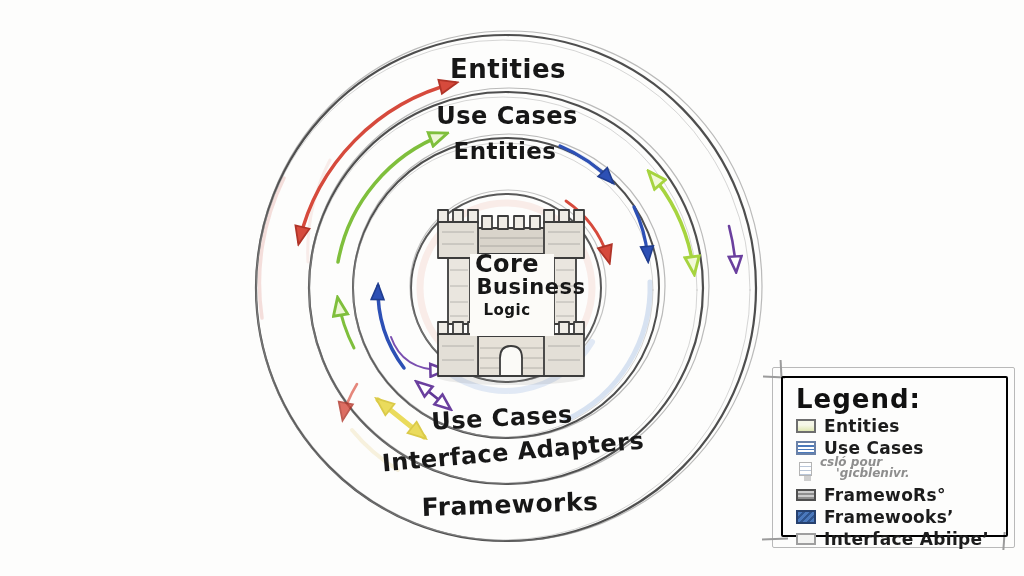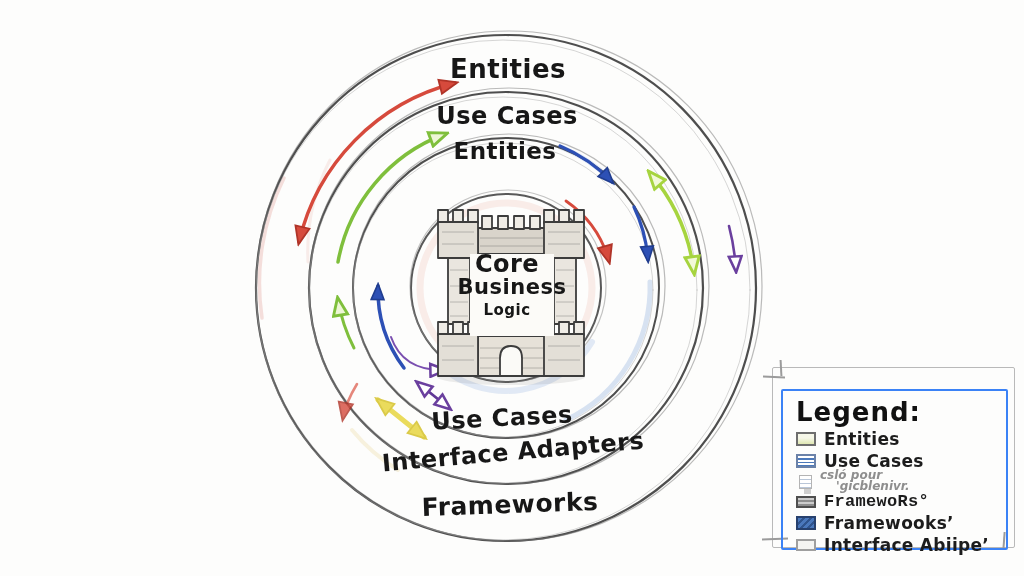--- a/index.html
+++ b/index.html
@@ -10,57 +10,57 @@
   .stage svg{position:absolute;left:0;top:0;}
   
   .ring-label{
     position:absolute;white-space:nowrap;color:#171717;font-weight:bold;
     transform:translateX(-50%);letter-spacing:.5px;
   }
   .lbl-outer-top {left:508px;top:54px;font-size:26px;}
   .lbl-mid-top   {left:507px;top:102px;font-size:24px;}
   .lbl-inner-top {left:505px;top:138px;font-size:23px;}
   .lbl-core1{left:507px;top:250px;font-size:24px;}
-  .lbl-core2{left:512px;top:275px;font-size:21px;}
+  .lbl-core2{left:531px;top:275px;font-size:21px;}
   .lbl-core3{left:507px;top:301px;font-size:15px;}
   .lbl-inner-bot {left:502px;top:404px;font-size:24px;transform:translateX(-50%) rotate(-3deg);}
   .lbl-mid-bot   {left:513px;top:438px;font-size:24px;transform:translateX(-50%) rotate(-5deg);}
   .lbl-outer-bot {left:510px;top:490px;font-size:25px;transform:translateX(-50%) rotate(-2deg);}
   
   .legend-outer{
     position:absolute;left:772px;top:367px;width:241px;height:179px;
     border:1px solid #b9b9b9;border-radius:2px;
   }
   .legend-tick{position:absolute;background:#9b9b9b;}
   .t1{left:763px;top:376px;width:22px;height:2px;transform:rotate(2deg);}
   .t2{left:780px;top:360px;width:2px;height:16px;transform:rotate(-3deg);}
   .t3{left:762px;top:538px;width:26px;height:2px;transform:rotate(-2deg);}
   .t4{left:1003px;top:532px;width:2px;height:18px;transform:rotate(4deg);}
   .legend{
-    position:absolute;left:781px;top:389px;width:227px;height:161px;
-    border:2px solid #3b82f6;border-radius:2px;
+    position:absolute;left:781px;top:376px;width:227px;height:161px;
+    border:2px solid #000000;border-radius:2px;
     padding:6px 0 0 13px;box-sizing:border-box;
   }
   .legend-title{font-size:26px;font-weight:bold;color:#111;letter-spacing:1px;}
   .lrow{display:flex;align-items:center;gap:8px;margin-top:2px;}
   .llabel{font-size:17px;font-weight:bold;color:#1c1c1c;letter-spacing:.3px;}
   .sw{width:20px;height:14px;border:2px solid #6e6e6e;box-sizing:border-box;flex:0 0 auto;}
   .sw-entities{background:linear-gradient(#f6f7e8 40%,#dfe7b2);}
   .sw-usecases{border-color:#6b82a8;background:repeating-linear-gradient(180deg,#ffffff 0 2px,#4b79bb 2px 3.6px);}
   .sw-tiny{width:13px;height:14px;border:1px solid #b4b4b4;margin-left:3px;
            background:repeating-linear-gradient(180deg,#ffffff 0 3px,#b9c6d8 3px 4px);
            box-shadow:2px 8px 0 -3px #cfcfcf;}
   .sw-fw-gray{border-color:#4f4f4f;height:12px;background:repeating-linear-gradient(180deg,#cccccc 0 2px,#8e8e8e 2px 4px);}
   .sw-interface{border-color:#9f9f9f;height:12px;background:#f4f4f2;}
   .sw-fw-blue{border-color:#27416e;background:repeating-linear-gradient(135deg,#4a78bc 0 3px,#2f548e 3px 5px);}
   .tiny-wrap{line-height:11px;margin-top:-2px;}
   .tiny-text{font-size:12px;color:#8e8e8e;font-weight:bold;display:block;font-style:italic;}
   .tiny-text.l2{margin-left:16px;}
   .lrow-tiny{margin-top:1px;}
-  .lrow-fw{margin-top:0;font-family:Liberation Mono, monospace;}
+  .lrow-fw{margin-top:6px;}
 </style>
 </head>
 <body>
 
 <div class="stage">
 
   <svg width="1024" height="576" viewBox="0 0 1024 576">
     <defs>
       <marker id="ah-red" viewBox="0 0 12 10" refX="9.5" refY="5" markerWidth="22" markerHeight="18" orient="auto-start-reverse" markerUnits="userSpaceOnUse">
         <path d="M1,1 L11,5 L1,9 Z" fill="#d64a3c" stroke="#b03428" stroke-width="1"></path>

